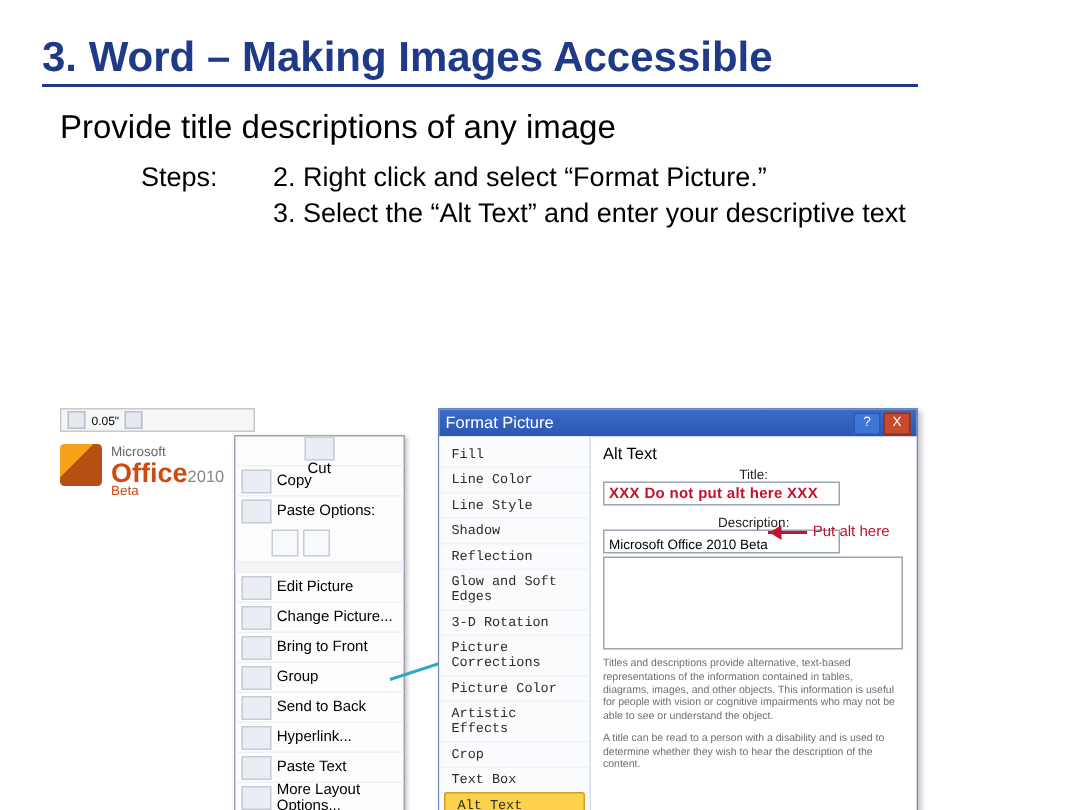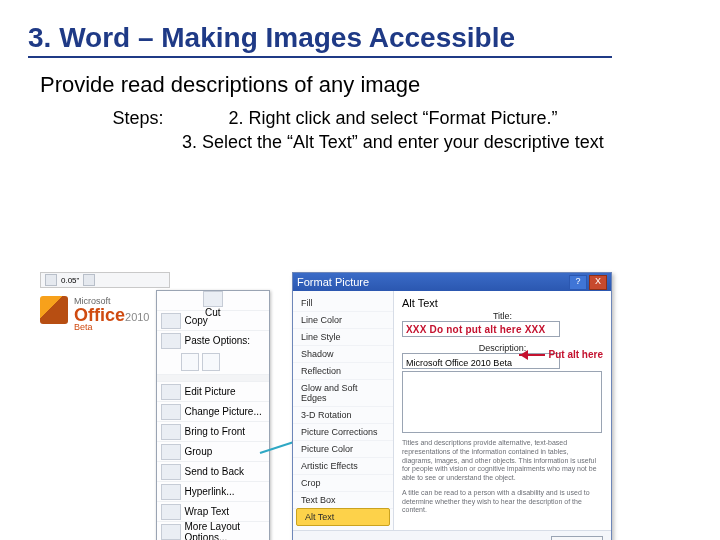--- a/index.html
+++ b/index.html
@@ -1,19 +1,19 @@
 <!DOCTYPE html>
 <html><head>
 <meta charset="utf-8">
 <style>
   html,body{margin:0;padding:0;background:#fff;font-family:"Trebuchet MS","Segoe UI",Tahoma,sans-serif;color:#000;}
   .slide{width:640px;height:540px;position:relative;box-sizing:border-box;padding:22px 28px;}
   .title{font-size:28px;font-weight:700;color:#1f3a86;border-bottom:2px solid #1f3a86;padding-bottom:2px;margin:0 0 14px 0;font-family:"Trebuchet MS",sans-serif;}
   .subtitle{font-size:22px;margin:0 0 8px 12px;}
-  .steps-row{display:flex;align-items:flex-start;margin-left:66px;text-align:center;}
+  .steps-row{display:flex;align-items:flex-start;margin-left:66px;}
   .steps-label{font-size:18px;width:88px;flex:none;padding-top:2px;}
   .steps-list{font-size:18px;line-height:1.35;}
   .figs{position:absolute;left:40px;top:272px;right:28px;bottom:18px;}
   .fig-left{position:absolute;left:0;top:0;width:230px;}
   .office-logo{display:flex;align-items:center;gap:6px;margin-top:6px;}
   .logo-box{width:28px;height:28px;background:linear-gradient(135deg,#f7a11b 40%,#b74e12 40%);border-radius:3px;}
   .logo-text{font-size:12px;line-height:1;}
   .logo-text .msft{color:#666;font-size:9px;}
   .logo-text .office{color:#cf4a10;font-weight:700;font-size:18px;}
   .logo-text .yr{color:#888;font-size:11px;}
@@ -29,40 +29,40 @@
   .paste-opts span{width:16px;height:16px;border:1px solid #c6ccd6;background:#f7f9fc;}
   .arrow{position:absolute;left:220px;top:180px;width:160px;height:2px;background:#2fa8c4;transform:rotate(-18deg);transform-origin:left center;}
   .arrow:after{content:"";position:absolute;right:-2px;top:-4px;border:5px solid transparent;border-left:10px solid #2fa8c4;}
   .dialog{position:absolute;right:0;top:0;width:318px;border:1px solid #6d86b8;background:#eef4ff;font-size:10px;box-shadow:2px 2px 4px rgba(0,0,0,.25);}
   .dlg-title{background:linear-gradient(#3a6bc7,#2b57b0);color:#fff;height:18px;display:flex;align-items:center;justify-content:space-between;padding:0 4px;font-size:11px;}
   .dlg-title .btns{display:flex;gap:2px;}
   .dlg-title .btn{width:16px;height:13px;background:#c74a2e;border:1px solid #8e2f17;color:#fff;font-size:9px;line-height:11px;text-align:center;}
   .dlg-title .btn.help{background:#3f75d6;border-color:#2b57b0;}
   .dlg-body{display:flex;background:#fff;}
   .dlg-nav{width:100px;border-right:1px solid #d7dde7;background:#fafbfd;padding:4px 0;}
-  .dlg-nav div{padding:3px 8px;color:#2b2b2b;font-size:9px;border-bottom:1px solid #f0f2f6;}
+  .dlg-nav div{padding:3px 8px;color:#2b2b2b;font-size:9px;border-bottom:1px solid #f0f2f6;font-family:Liberation Mono, monospace;}
   .dlg-nav .sel{background:#fdd24a;border:1px solid #caa21f;margin:-1px 3px 0 3px;border-radius:2px;}
   .dlg-pane{flex:1;padding:6px 8px 4px 8px;}
   .fld-lbl{font-size:9px;color:#222;margin-top:2px;text-align:center;}
   .fld{border:1px solid #9aa4b3;background:#fff;height:14px;font-size:9px;padding:0 3px;display:flex;align-items:center;width:150px;}
   .donot{color:#c4122f;font-weight:700;font-size:10px;letter-spacing:.2px;}
   .desc-box{border:1px solid #9aa4b3;background:#fff;height:60px;width:198px;margin-top:2px;}
   .hint{font-size:7px;color:#6c6f76;line-height:1.25;margin-top:6px;width:198px;}
-  .puthere{position:absolute;right:8px;top:58px;color:#c4122f;font-size:10px;font-weight:700;}
+  .puthere{position:absolute;right:18px;top:58px;color:#c4122f;font-size:10px;font-weight:400;}
   .puthere:before{content:"";position:absolute;left:-30px;top:5px;width:26px;height:2px;background:#c4122f;}
   .puthere:after{content:"";position:absolute;left:-34px;top:1px;border:5px solid transparent;border-right:8px solid #c4122f;}
   .dlg-foot{display:flex;justify-content:flex-end;padding:5px 8px;border-top:1px solid #d7dde7;background:#f4f6fa;}
   .close-btn{border:1px solid #9aa4b3;background:#f6f7f9;font-size:10px;padding:2px 12px;}
 </style>
 </head>
 <body>
 
 <div class="slide">
   <h1 class="title">3. Word – Making Images Accessible</h1>
-  <p class="subtitle">Provide read descriptions of any image</p>
+  <p class="subtitle">Provide title descriptions of any image</p>
   <div class="steps-row">
     <div class="steps-label">Steps:</div>
     <div class="steps-list">
       <div>2. Right click and select “Format Picture.”</div>
       <div>3. Select the “Alt Text” and enter your descriptive text</div>
     </div>
   </div>
 
   <div class="figs">
     <div class="fig-left">
@@ -119,21 +119,21 @@
           <div class="row">
               <span class="ico"></span>
               <span>Send to Back</span>
             </div>
           <div class="row">
               <span class="ico"></span>
               <span>Hyperlink...</span>
             </div>
           <div class="row">
               <span class="ico"></span>
-              <span>Wrap Text</span>
+              <span>Paste Text</span>
             </div>
           <div class="row">
               <span class="ico"></span>
               <span>More Layout Options...</span>
             </div>
 
         </div>
       </div>
     </div>
 

